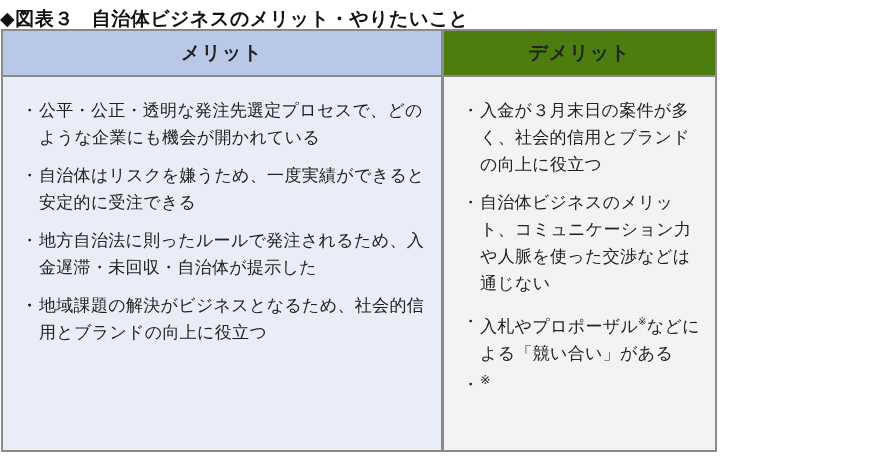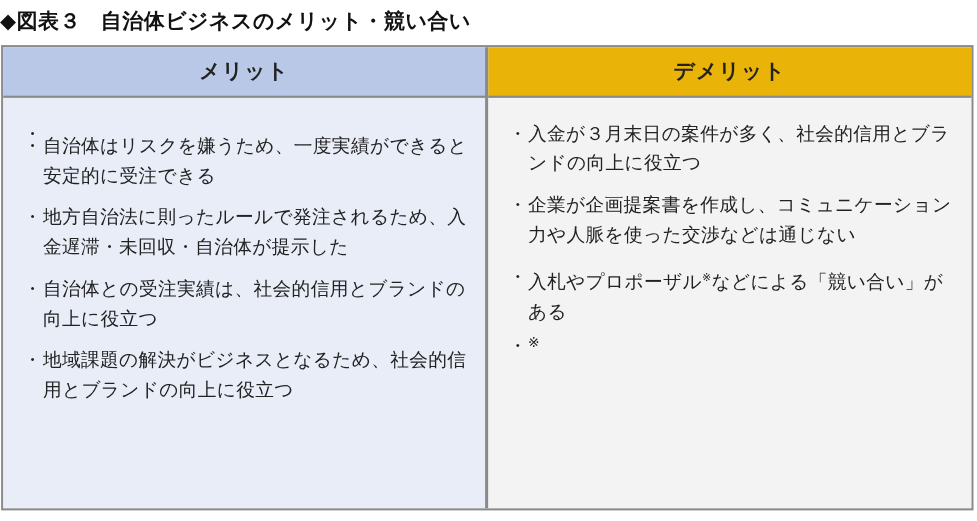--- a/index.html
+++ b/index.html
@@ -22,41 +22,41 @@
       font-size: 19px;
       font-weight: bold;
       letter-spacing: 0.5px;
       white-space: nowrap;
       color: #111111;
     }
     .fig-title .gap { display: inline-block; width: 18px; }
     .table {
       position: absolute;
       left: 1px;
-      top: 41px;
-      width: 884px;
+      top: 29px;
+      width: 716px;
       height: 423px;
       border: 2px solid #8a8a8a;
       box-sizing: border-box;
       display: grid;
       grid-template-columns: 441px 1fr;
       grid-template-rows: 46px 1fr;
     }
     .head {
       display: flex;
       align-items: center;
       justify-content: center;
       font-size: 19px;
       font-weight: bold;
       color: #222222;
       border-bottom: 2px solid #8a8a8a;
       letter-spacing: 1px;
     }
     .head.merit { background: #b8c8e6; border-right: 3px solid #8a8a8a; }
-    .head.demerit { background: #eab308; }
+    .head.demerit { background: #4d7c0f; }
     .body {
       position: relative;
       padding-top: 20px;
       box-sizing: border-box;
     }
     .body.merit { background: #e8edf8; border-right: 3px solid #8a8a8a; }
     .body.demerit { background: #f3f3f3; }
     .item {
       position: relative;
       padding-left: 36px;
@@ -89,57 +89,57 @@
       position: absolute;
       left: 0;
       top: 0;
     }
     sup.ast { font-size: 10px; vertical-align: 7px; }
   </style>
 </head>
 <body>
 
 <div class="fig-title">
-  <span>◆</span><span>図表３</span><span class="gap"></span><span>自治体ビジネスのメリット・競い合い</span>
+  <span>◆</span><span>図表３</span><span class="gap"></span><span>自治体ビジネスのメリット・やりたいこと</span>
 </div>
 
 <div class="table">
   <div class="head merit">メリット</div>
   <div class="head demerit">デメリット</div>
 
   <div class="body merit">
     <div class="item">
       <span class="dot">・</span>
+      <span>公平・公正・透明な発注先選定プロセスで、どのような企業にも機会が開かれている</span>
     </div>
     <div class="item">
       <span class="dot">・</span>
       <span>自治体はリスクを嫌うため、一度実績ができると安定的に受注できる</span>
     </div>
     <div class="item">
       <span class="dot">・</span>
       <span>地方自治法に則ったルールで発注されるため、入金遅滞・未回収・自治体が提示した</span>
     </div>
     <div class="item">
       <span class="dot">・</span>
-      <span>自治体との受注実績は、社会的信用とブランドの向上に役立つ</span>
     </div>
     <div class="item">
       <span class="dot">・</span>
       <span>地域課題の解決がビジネスとなるため、社会的信用とブランドの向上に役立つ</span>
     </div>
   </div>
 
   <div class="body demerit">
     <div class="item">
       <span class="dot">・</span>
       <span>入金が３月末日の案件が多く、社会的信用とブランドの向上に役立つ</span>
     </div>
     <div class="item">
       <span class="dot">・</span>
-      <span>企業が企画提案書を作成し、コミュニケーション力や人脈を使った交渉などは通じない</span>
+      <span>自治体ビジネスのメリット、コミュニケーション力や人脈を使った交渉などは通じない</span>
     </div>
     <div class="item">
       <span class="dot">・</span>
       <span>入札やプロポーザル</span><sup class="ast">※</sup><span>などによる「競い合い」がある</span>
     </div>
     <div class="note">
       <span class="mark">※</span>
     </div>
     <div class="item">
       <span class="dot">・</span>

